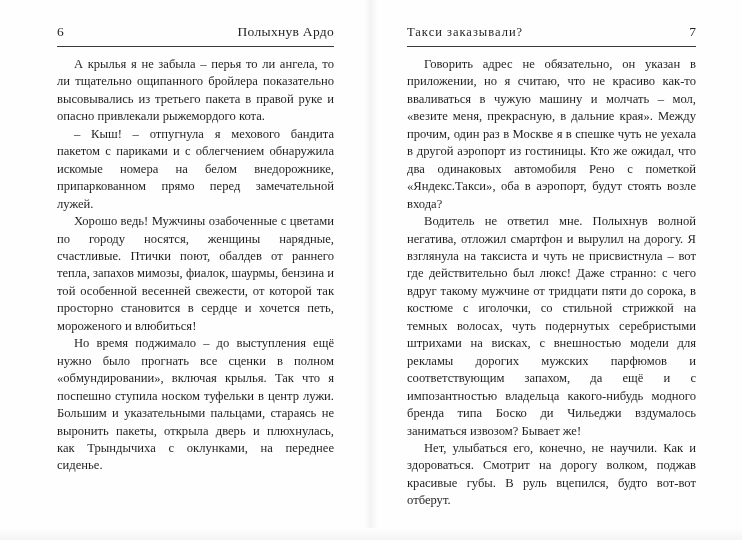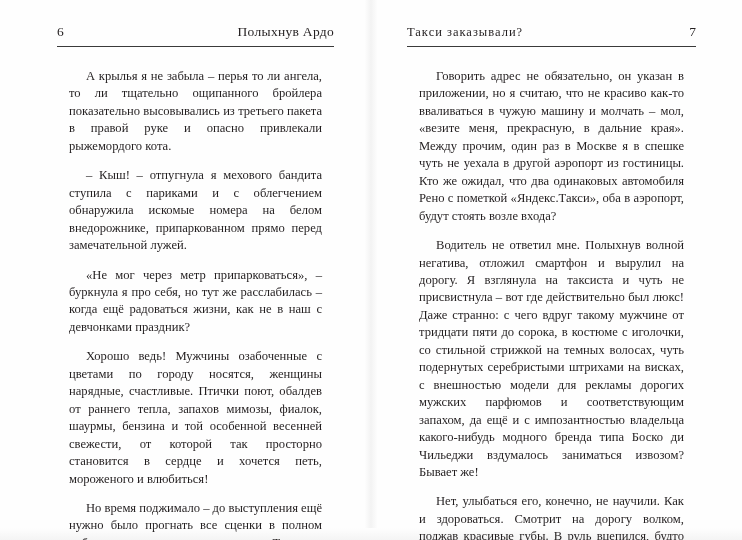--- a/index.html
+++ b/index.html
@@ -26,38 +26,37 @@
     display: flex; justify-content: space-between; align-items: baseline;
     font-size: 13.5px; border-bottom: 1.3px solid #3a3a3a; padding-bottom: 2px;
   }
   .header .title { letter-spacing: 0.3px; }
   .page.right .header .title { letter-spacing: 1px; font-size: 12.5px; text-align: right; }
   .body {
     position: absolute; top: 56px; left: 0; right: 0;
     font-size: 12.6px; line-height: 17.45px; text-align: justify;
     hyphens: manual;
   }
-  .body p { margin: 12px; text-indent: 17px; }
+  .body p { margin: 0; text-indent: 17px; }
 </style>
 </head>
 <body>
 
 <div class="spread">
   <div class="gutter"></div>
   <div class="bottom-edge"></div>
 
   <div class="page left">
     <div class="header">
       <span>6</span>
       <span class="title">Полыхнув Ардо</span>
     </div>
     <div class="body">
       <p>А крылья я не забыла – перья то ли ангела, то ли тщательно ощипанного бройлера показательно высовывались из третьего пакета в правой руке и опасно привлекали рыжемордого кота.</p>
-      <p>– Кыш! – отпугнула я мехового бандита ступила с париками и с облегчением обнаружила искомые номера на белом внедорожнике, припаркованном прямо перед замечательной лужей.</p>
-      <p>«Не мог через метр припарковаться», – буркнула я про себя, но тут же расслабилась – когда ещё радоваться жизни, как не в наш с девчонками праздник?</p>
+      <p>– Кыш! – отпугнула я мехового бандита пакетом с париками и с облегчением обнаружила искомые номера на белом внедорожнике, припаркованном прямо перед замечательной лужей.</p>
       <p>Хорошо ведь! Мужчины озабоченные с цветами по городу носятся, женщины нарядные, счастливые. Птички поют, обалдев от раннего тепла, запахов мимозы, фиалок, шаурмы, бензина и той особенной весенней свежести, от которой так просторно становится в сердце и хочется петь, мороженого и влюбиться!</p>
       <p>Но время поджимало – до выступления ещё нужно было прогнать все сценки в полном «обмундировании», включая крылья. Так что я поспешно ступила носком туфельки в центр лужи. Большим и указательными пальцами, стараясь не выронить пакеты, открыла дверь и плюхнулась, как Трындычиха с оклунками, на переднее сиденье.</p>
 
     </div>
   </div>
 
   <div class="page right">
     <div class="header">
       <span class="title">Такси заказывали?</span>
       <span>7</span>

